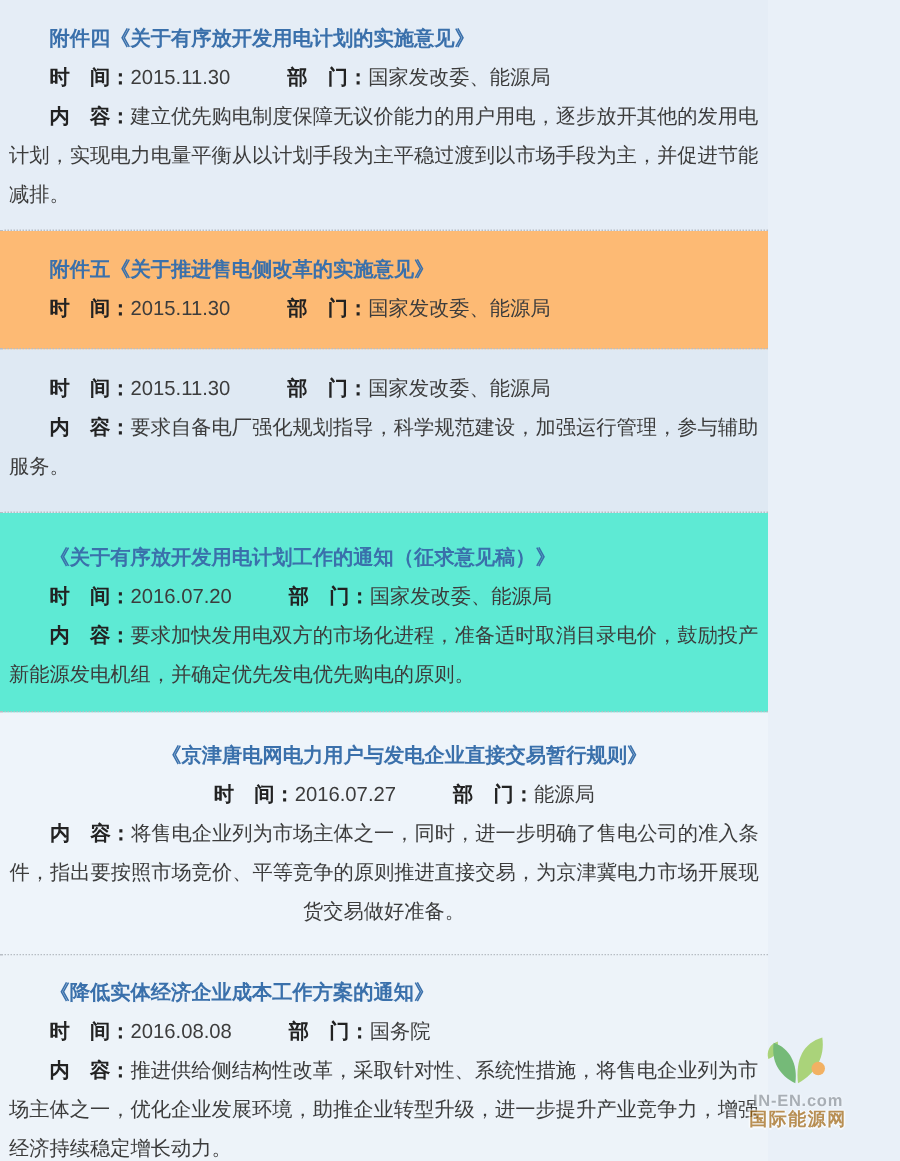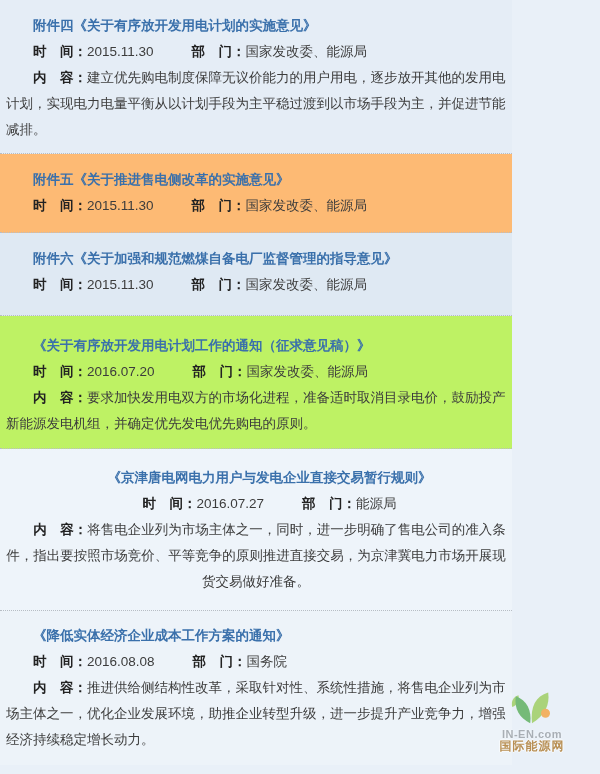--- a/index.html
+++ b/index.html
@@ -45,25 +45,25 @@
     <p class="meta"><span class="lbl">时　间：</span><span>2015.11.30</span><span class="gap"></span><span class="lbl">部　门：</span><span>国家发改委、能源局</span></p>
     <p class="content"><span class="lbl">内　容：</span><span>建立优先购电制度保障无议价能力的用户用电，逐步放开其他的发用电计划，实现电力电量平衡从以计划手段为主平稳过渡到以市场手段为主，并促进节能减排。</span></p>
   </section>
 
   <section class="item" style="background:#fdba74">
     <h3 class="title">附件五《关于推进售电侧改革的实施意见》</h3>
     <p class="meta"><span class="lbl">时　间：</span><span>2015.11.30</span><span class="gap"></span><span class="lbl">部　门：</span><span>国家发改委、能源局</span></p>
   </section>
 
   <section class="item" style="background:#dfe9f3">
-    <h3 class="title">附件六《关于加强和规范燃煤自备电厂监督管理的指导意见》</h3>
     <p class="meta"><span class="lbl">时　间：</span><span>2015.11.30</span><span class="gap"></span><span class="lbl">部　门：</span><span>国家发改委、能源局</span></p>
+    <p class="content"><span class="lbl">内　容：</span><span>要求自备电厂强化规划指导，科学规范建设，加强运行管理，参与辅助服务。</span></p>
   </section>
 
-  <section class="item" style="background:#bef264">
+  <section class="item" style="background:#5eead4">
     <h3 class="title">《关于有序放开发用电计划工作的通知（征求意见稿）》</h3>
     <p class="meta"><span class="lbl">时　间：</span><span>2016.07.20</span><span class="gap"></span><span class="lbl">部　门：</span><span>国家发改委、能源局</span></p>
     <p class="content"><span class="lbl">内　容：</span><span>要求加快发用电双方的市场化进程，准备适时取消目录电价，鼓励投产新能源发电机组，并确定优先发电优先购电的原则。</span></p>
   </section>
 
   <section class="item" style="background:#eef4fa">
     <h3 class="title">《京津唐电网电力用户与发电企业直接交易暂行规则》</h3>
     <p class="meta"><span class="lbl">时　间：</span><span>2016.07.27</span><span class="gap"></span><span class="lbl">部　门：</span><span>能源局</span></p>
     <p class="content"><span class="lbl">内　容：</span><span>将售电企业列为市场主体之一，同时，进一步明确了售电公司的准入条件，指出要按照市场竞价、平等竞争的原则推进直接交易，为京津冀电力市场开展现货交易做好准备。</span></p>
   </section>

